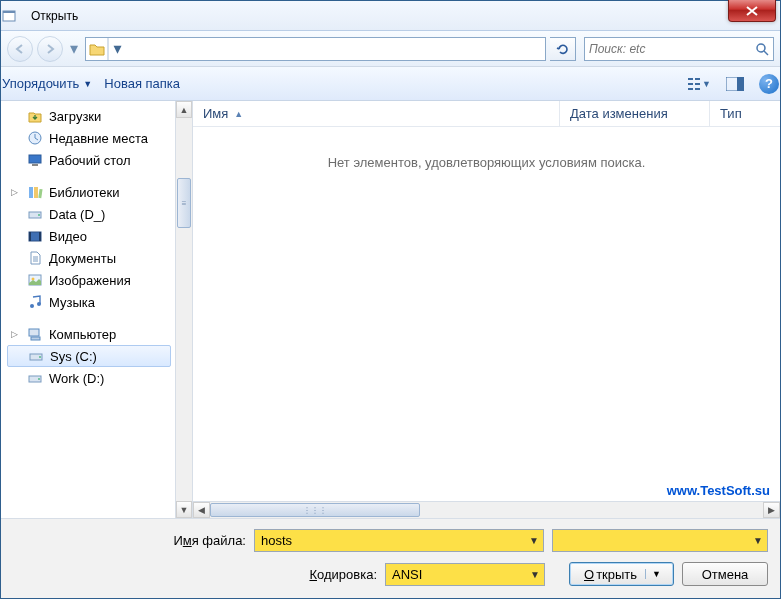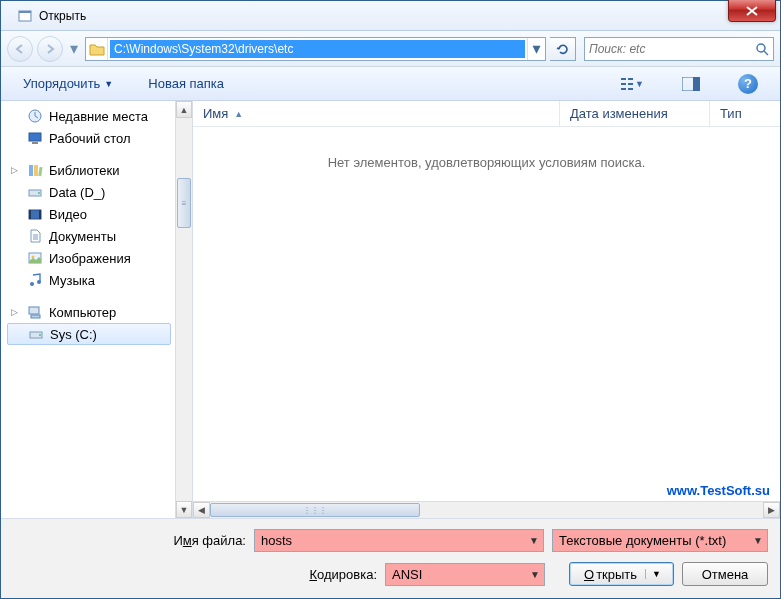--- a/index.html
+++ b/index.html
@@ -1,38 +1,38 @@
 <!DOCTYPE html>
 <html><head>
 <meta charset="utf-8">
 <style>
 * { box-sizing: border-box; margin: 0; padding: 0; font-family: "Segoe UI", Tahoma, sans-serif; }
 body { background: #fff; width: 781px; height: 599px; overflow: hidden; }
 
 .window { width: 781px; height: 599px; border: 1px solid #2f5f8e; background: #fff; display: flex; flex-direction: column; }
 
-.titlebar { height: 30px; background: linear-gradient(#f3f8fe,#e6eef9); display: flex; align-items: center; padding: 0 0 0 16px; border-bottom: 1px solid #b9cde6; position: relative; }
+.titlebar { height: 30px; background: linear-gradient(#f3f8fe,#e6eef9); display: flex; align-items: center; padding: 0 0 0 0; border-bottom: 1px solid #b9cde6; position: relative; gap: 8px; }
 .titlebar .icon { width: 16px; height: 16px; margin-right: 6px; }
 .titlebar .title { font-size: 12px; color: #000; }
 .close-btn { position: absolute; right: 4px; top: -1px; width: 48px; height: 22px; background: linear-gradient(#e68a87,#c9302c 45%,#a81e1a 46%,#d9534f); border: 1px solid #7a1c18; border-top: none; border-radius: 0 0 4px 4px; display: flex; align-items: center; justify-content: center; color: #fff; font-weight: bold; font-size: 13px; box-shadow: 0 0 4px rgba(0,0,0,.3); }
 
 .navbar { height: 36px; background: linear-gradient(#f7fbff,#e7eff9); display: flex; align-items: center; padding: 0 6px; gap: 4px; border-bottom: 1px solid #cfd9e6; }
 .navbtn { width: 26px; height: 26px; border-radius: 50%; background: linear-gradient(#fdfeff,#d6e3f4); border: 1px solid #a8bdd6; display: flex; align-items: center; justify-content: center; color: #6c8db0; }
 .navbtn.disabled { opacity: .55; }
 .navdd { width: 14px; color: #6c8db0; display:flex;align-items:center;justify-content:center; }
 .addressbar { flex: 1; height: 24px; border: 1px solid #8aa8c8; background: #fff; display: flex; align-items: center; }
 .addr-folder { width: 22px; display:flex;align-items:center;justify-content:center; border-right:1px solid #d6e0ec; height:100%; }
 .addr-text { flex:1; padding: 0 4px; font-size: 12px; color:#fff; background:#3399ff; height:18px; line-height:18px; margin:2px; }
 .addr-dd { width:18px; display:flex;align-items:center;justify-content:center; border-left:1px solid #d6e0ec; height:100%; color:#436a93;}
 .refresh { width: 26px; height: 24px; border: 1px solid #8aa8c8; border-left:none; background: linear-gradient(#fdfeff,#e8eff8); display:flex;align-items:center;justify-content:center; color:#2a5a9c; }
 .searchbox { width: 190px; height: 24px; border: 1px solid #8aa8c8; background:#fff; display:flex; align-items:center; padding: 0 4px; margin-left:4px; }
 .searchbox input { border:none; outline:none; flex:1; font-size:12px; color:#ec4899; font-style:italic; background:transparent; }
 .searchbox .sicon { color:#4d7ab0; }
 
-.toolbar { height: 34px; background: linear-gradient(#f4f9ff,#dfeafb); border-bottom:1px solid #c8d5e6; display:flex; align-items:center; padding: 0 22px; gap:35px; }
+.toolbar { height: 34px; background: linear-gradient(#f4f9ff,#dfeafb); border-bottom:1px solid #c8d5e6; display:flex; align-items:center; padding: 0 1px; gap:12px; }
 .tool-item { color:#15428b; font-size:13px; display:flex; align-items:center; gap:4px; }
 .tool-item .dd { font-size:9px; color:#15428b; }
 .toolbar .spacer { flex:1; }
 .tool-icon { width:24px; height:24px; display:flex; align-items:center; justify-content:center; color:#3b6aa0; }
 .help-icon { width:20px; height:20px; border-radius:50%; background: radial-gradient(circle at 30% 30%, #7bb3ef,#1b6fc9); color:#fff; display:flex;align-items:center;justify-content:center; font-size:13px; font-weight:bold; }
 
 .body { flex:1; display:flex; min-height:0; border-bottom:1px solid #d7dee7;}
 .sidebar { width:192px; border-right:1px solid #d7dee7; overflow:hidden; position:relative; background:#fff; padding:4px 0; }
 .sb-scroll { position:absolute; right:0; top:0; bottom:0; width:17px; background:#f0f0f0; border-left:1px solid #d7dee7; display:flex; flex-direction:column; }
 .sb-scroll .arrow { height:17px; background:linear-gradient(#fdfdfd,#e5e5e5); border:1px solid #cfcfcf; display:flex;align-items:center;justify-content:center; font-size:9px; color:#555;}
@@ -53,21 +53,21 @@
 .empty-msg { text-align:center; color:#6d6d6d; font-size:13px; margin-top:28px; }
 .watermark { position:absolute; right:10px; bottom:20px; color:#0054d6; font-size:13px; font-weight:bold; }
 .hscroll { height:17px; background:#f0f0f0; border-top:1px solid #d7dee7; display:flex; }
 .hscroll .arrow{ width:17px; background:linear-gradient(#fdfdfd,#e5e5e5); border:1px solid #cfcfcf; display:flex;align-items:center;justify-content:center; font-size:9px; color:#555;}
 .hscroll .track{ flex:1; position:relative; }
 .hscroll .thumb{ position:absolute; top:1px; bottom:1px; left:0; width:210px; background:linear-gradient(#e9eef6,#cad8ea); border:1px solid #9cb5d3; border-radius:2px; display:flex;align-items:center;justify-content:center; color:#7a93b3; font-size:8px;}
 
 .footer { padding: 10px 12px 12px; background:#f2f2f2; display:flex; flex-direction:column; gap:10px; }
 .frow { display:flex; align-items:center; gap:8px; justify-content:flex-end; }
 .lbl { font-size:13px; color:#000; }
-.combo { height:23px; border:1px solid #9aa7b7; background:#fca5a5; display:flex; align-items:center; padding:0 4px 0 6px; font-size:13px; }
+.combo { height:23px; border:1px solid #9aa7b7; background:#fde047; display:flex; align-items:center; padding:0 4px 0 6px; font-size:13px; }
 .combo .dd { margin-left:auto; color:#333; font-size:10px; padding-left:6px;}
 .btn { height:24px; min-width:86px; padding:0 12px; border:1px solid #8a8a8a; background:linear-gradient(#fdfdfd,#e6e6e6); border-radius:3px; font-size:13px; display:flex;align-items:center;justify-content:center; gap:2px;}
 .btn.primary { border:1px solid #3c7fb1; box-shadow: 0 0 0 1px #b0d6f6 inset; }
 .u { text-decoration: underline; }
 
 svg { display:block; }
 </style>
 </head>
 <body>
 
@@ -99,21 +99,20 @@
           <path d="M4 2 L9 6 L4 10" fill="none" stroke="currentColor" stroke-width="2"></path>
         </svg>
       </div>
     <div class="navdd">▾</div>
     <div class="addressbar">
       <span class="addr-folder">
           <svg width="16" height="14">
             <path d="M1 3 h5 l2 2 h7 v8 h-14 z" fill="#f7d774" stroke="#c9a330"></path>
           </svg>
         </span>
-      <span class="addr-text">C:\Windows\System32\drivers\etc</span>
       <span class="addr-dd">▾</span>
     </div>
     <div class="refresh">
         <svg width="14" height="14">
           <path d="M3 7 a4 4 0 1 1 1 3 M3 7 l-2 -1 M3 7 l1 -2" fill="none" stroke="currentColor" stroke-width="1.6"></path>
         </svg>
       </div>
     <div class="searchbox">
       <input placeholder="Поиск: etc" style="">
       <span class="sicon">
@@ -155,20 +154,29 @@
         <span>?</span>
       </div>
   </div>
 
   <div class="body">
     <div class="sidebar">
       <div class="tree">
         <div class="item">
             <span class="ico">
               <svg width="16" height="16">
+                <path d="M2 5 h5 l1 1 h6 v8 h-12 z" fill="#f7d774" stroke="#c9a330"></path>
+                <path d="M8 7 v4 M6 9 l2 2 l2 -2" stroke="#3a7d3a" fill="none" stroke-width="1.3"></path>
+              </svg>
+            </span>
+            <span>Загрузки</span>
+          </div>
+        <div class="item">
+            <span class="ico">
+              <svg width="16" height="16">
                 <circle cx="8" cy="8" r="6" fill="#e3eefc" stroke="#5d8cc0"></circle>
                 <path d="M8 4 v4 l3 2" stroke="#5d8cc0" fill="none"></path>
               </svg>
             </span>
             <span>Недавние места</span>
           </div>
         <div class="item">
             <span class="ico">
               <svg width="16" height="16">
                 <rect x="2" y="3" width="12" height="8" fill="#3a77c9" stroke="#2a5a99"></rect>
@@ -249,20 +257,29 @@
             <span>Компьютер</span>
           </div>
         <div class="item sel">
             <span class="ico">
               <svg width="16" height="16">
                 <rect x="2" y="6" width="12" height="6" fill="#d9e4f1" stroke="#7a9bc0"></rect>
                 <circle cx="12" cy="9" r="1" fill="#5b8"></circle>
               </svg>
             </span>
             <span>Sys (C:)</span>
+          </div>
+        <div class="item">
+            <span class="ico">
+              <svg width="16" height="16">
+                <rect x="2" y="6" width="12" height="6" fill="#d9e4f1" stroke="#7a9bc0"></rect>
+                <circle cx="12" cy="9" r="1" fill="#5b8"></circle>
+              </svg>
+            </span>
+            <span>Work (D:)</span>
           </div>
       </div>
       <div class="sb-scroll">
         <div class="arrow">▲</div>
         <div class="track">
             <div class="thumb">≡</div>
           </div>
         <div class="arrow">▼</div>
       </div>
     </div>
@@ -294,21 +311,20 @@
   </div>
 
   <div class="footer">
     <div class="frow">
       <span class="lbl"><span>И</span><span class="u">м</span><span>я файла:</span></span>
       <div class="combo" style="width:290px">
           <span>hosts</span>
           <span class="dd">▼</span>
         </div>
       <div class="combo" style="width:216px">
-          <span>Текстовые документы (*.txt)</span>
           <span class="dd">▼</span>
         </div>
     </div>
     <div class="frow">
       <span class="lbl"><span></span><span class="u">К</span><span>одировка:</span></span>
       <div class="combo" style="width:160px">
           <span>ANSI</span>
           <span class="dd">▼</span>
         </div>
       <div style="width:8px"></div>

